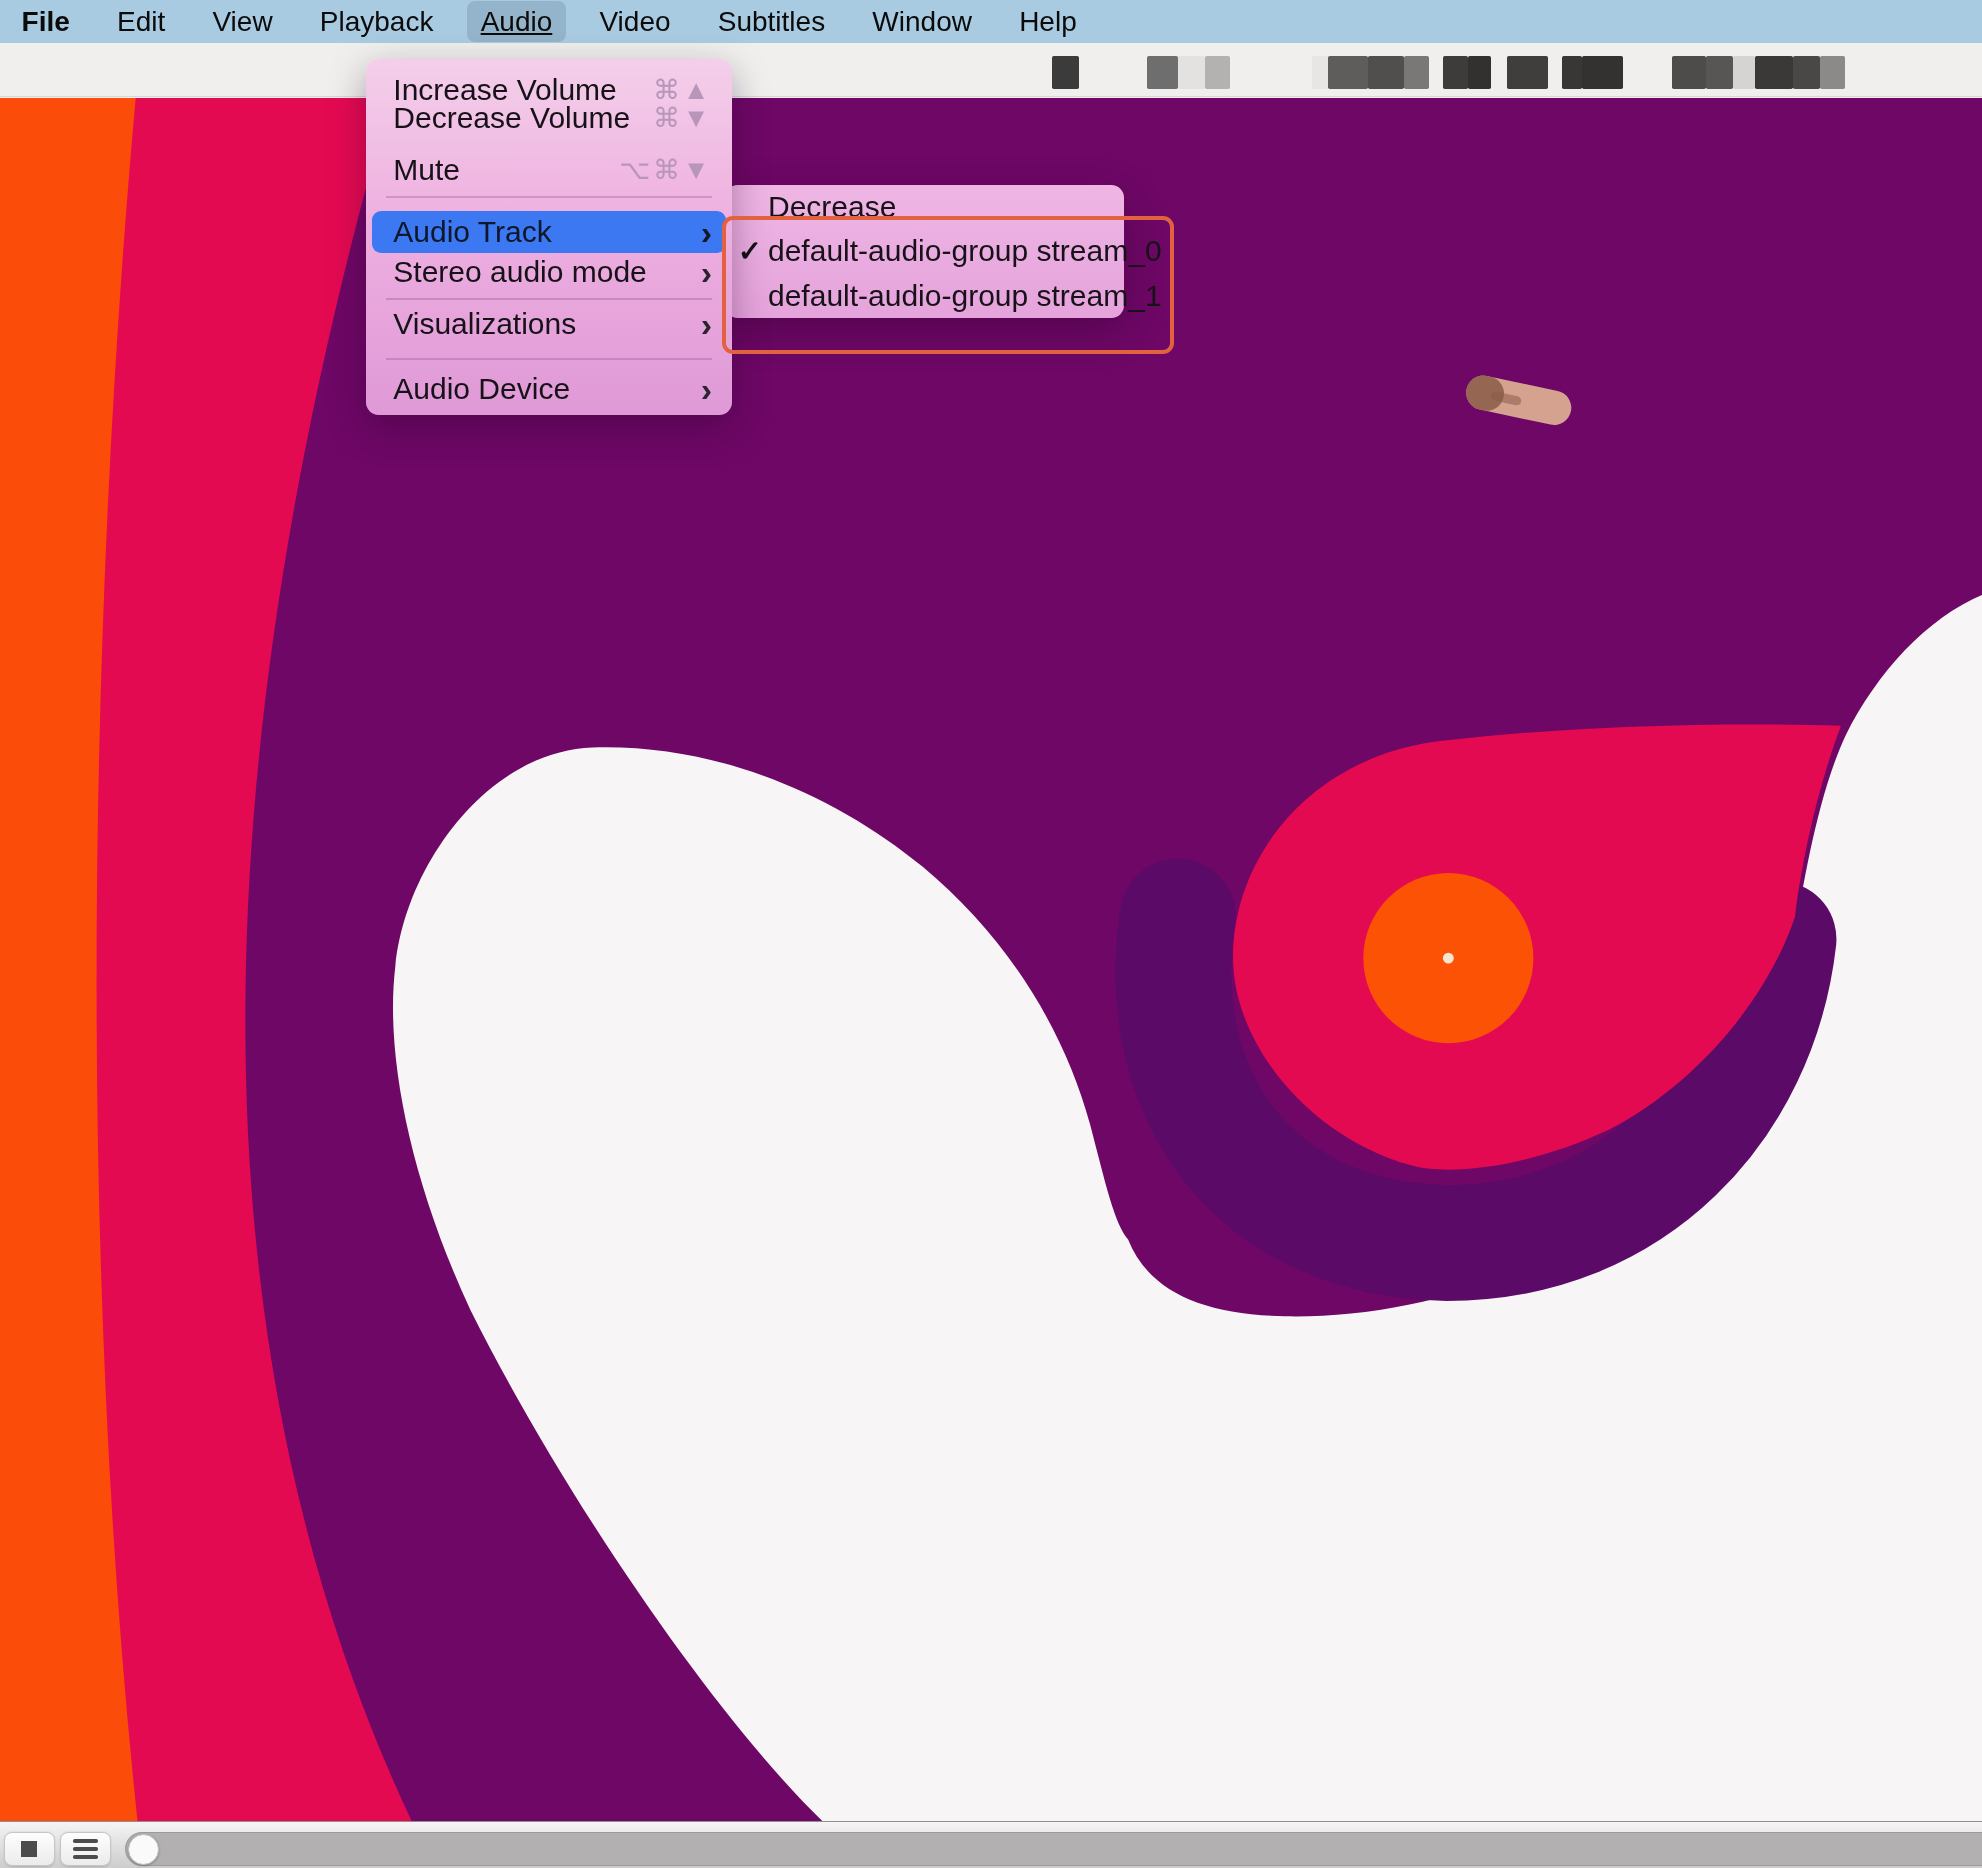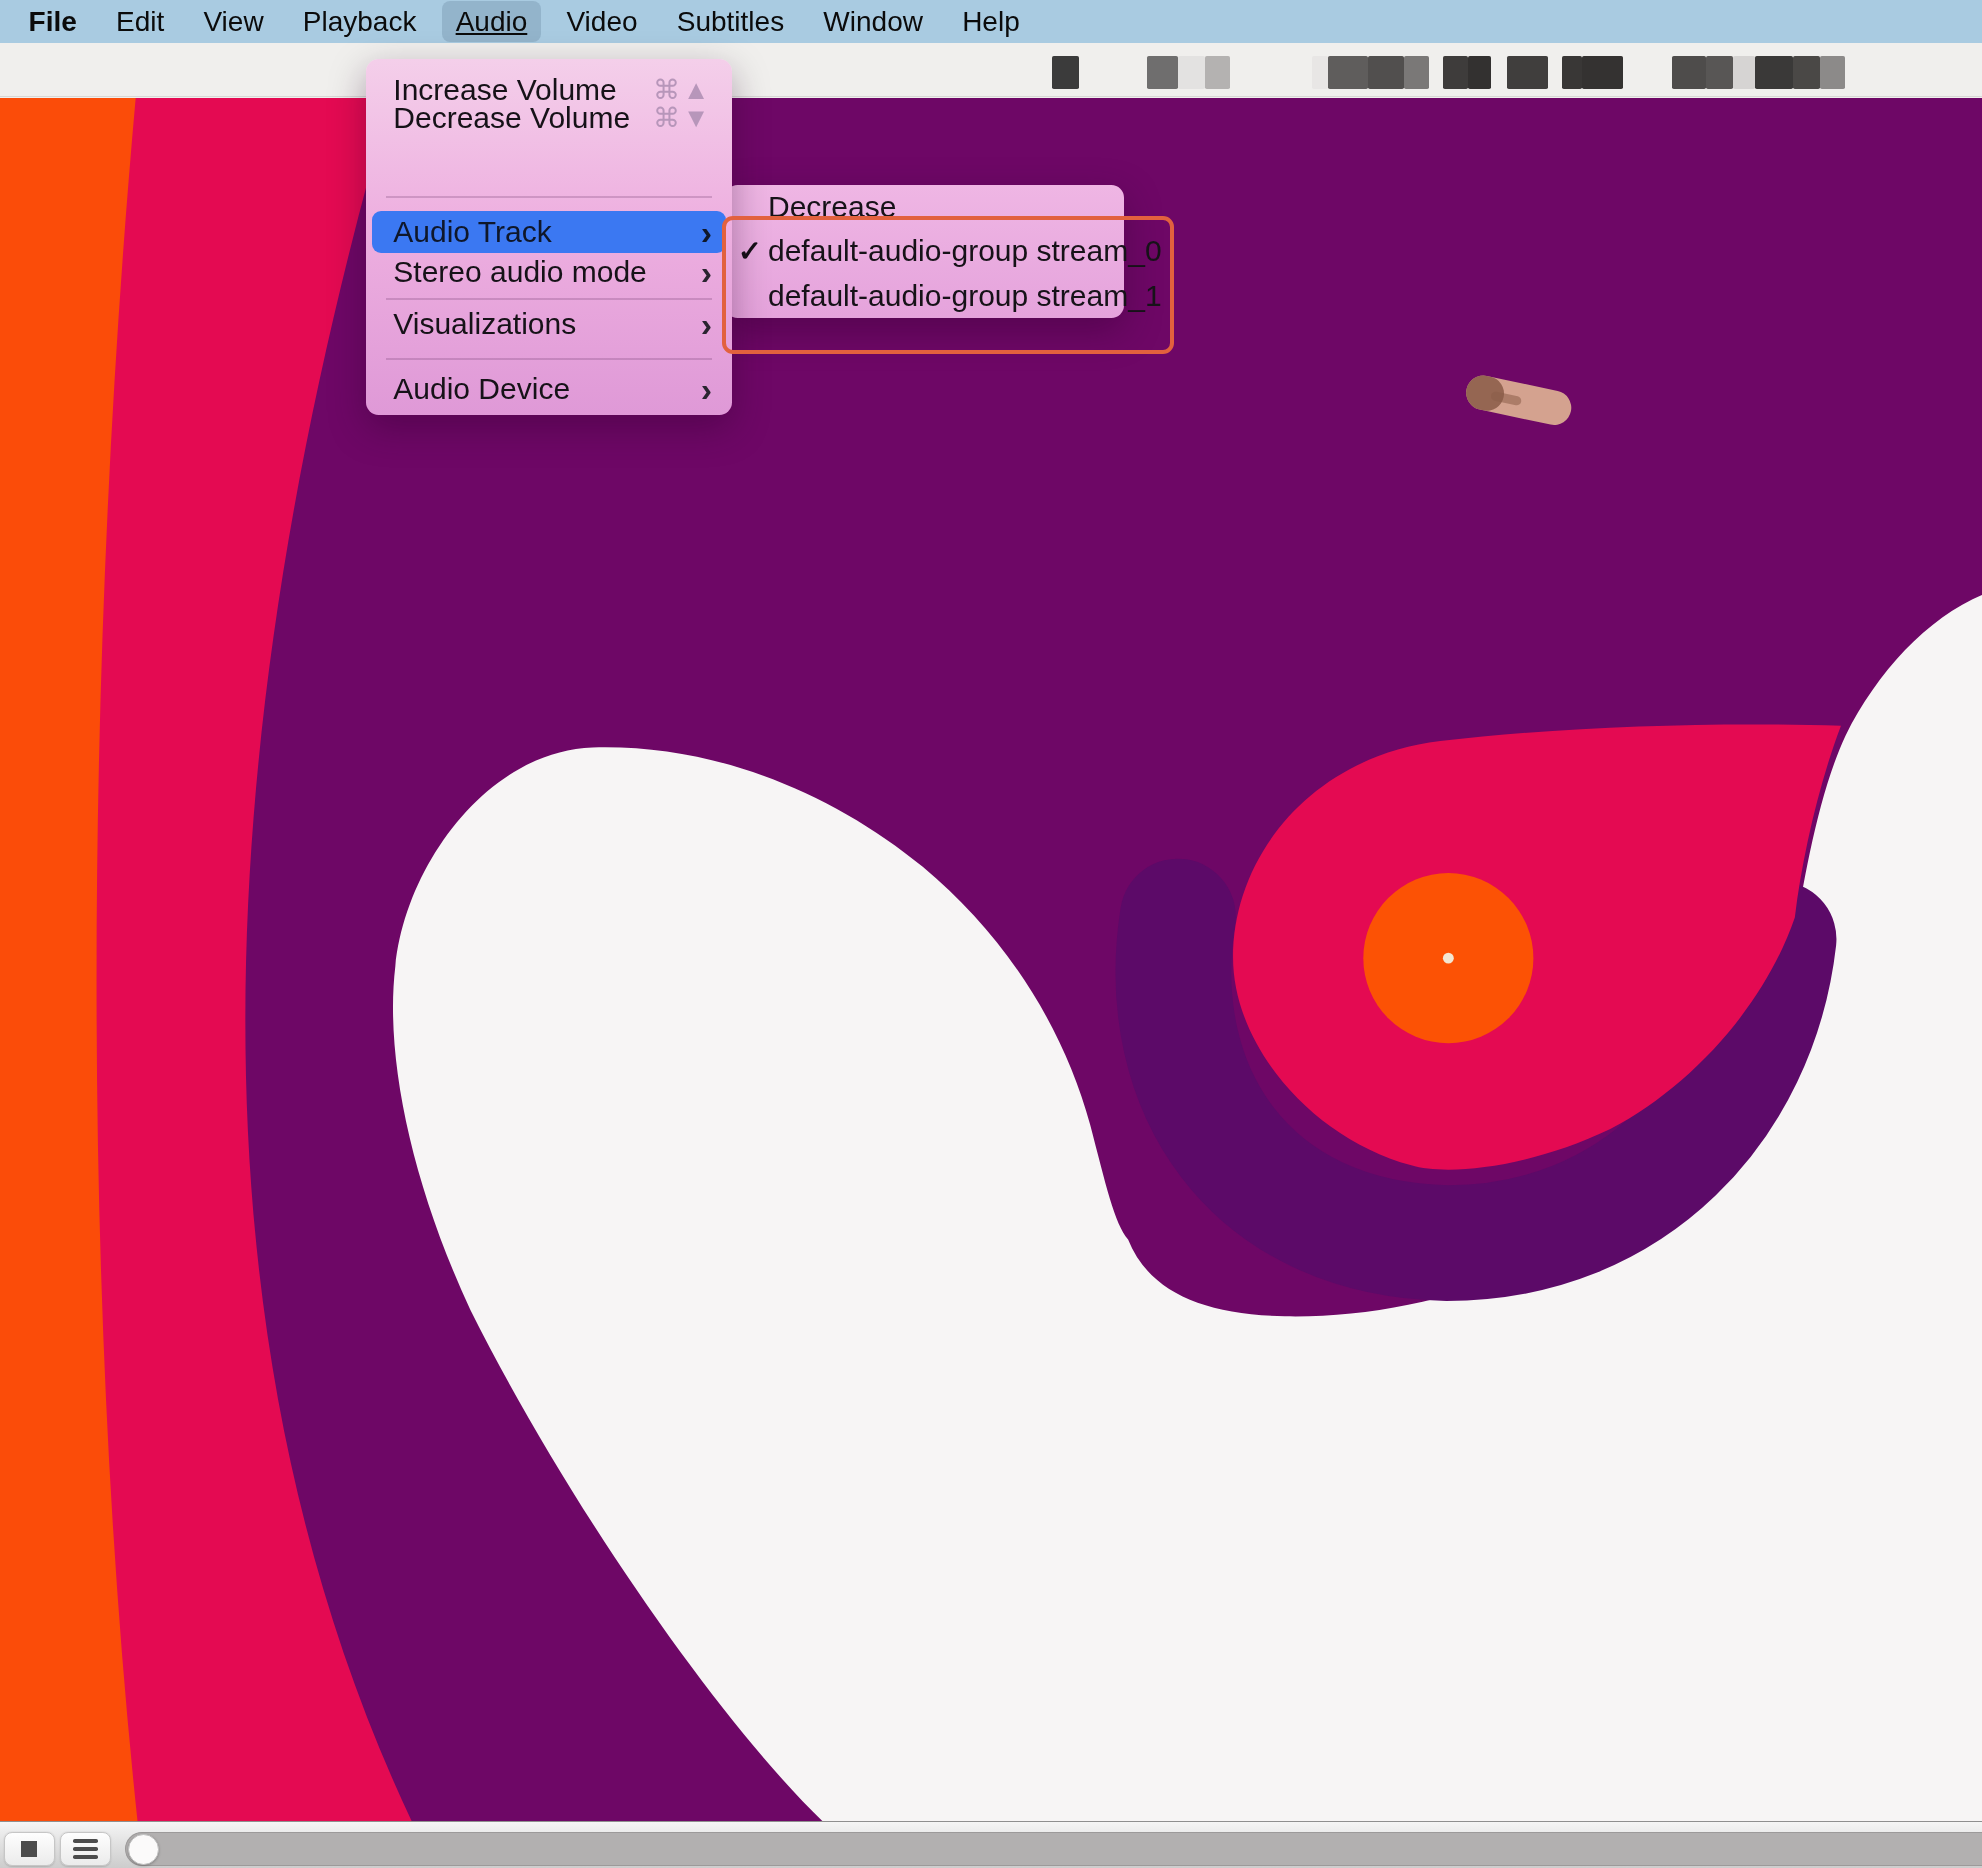--- a/index.html
+++ b/index.html
@@ -3,22 +3,22 @@
 <meta charset="utf-8">
 <style>
   html,body{margin:0;padding:0;}
   body{
     width:1983px;height:1869px;position:relative;overflow:hidden;
     font-family:"Liberation Sans", sans-serif;background:#f0efed;
   }
   
   .menubar{
     position:absolute;left:0;top:0;width:1983px;height:43px;
-    background:#a9cbe1;display:flex;align-items:center;gap:12px;
-    padding-left:15px;box-sizing:border-box;z-index:30;
+    background:#a9cbe1;display:flex;align-items:center;gap:20px;
+    padding-left:8px;box-sizing:border-box;z-index:30;
   }
   .menubar .mitem{
     font-size:28px;color:#0b0b0b;padding:4.5px 13.6px;border-radius:8.1px;white-space:nowrap;
   }
   .menubar .mitem.active{background:#93b4cb;text-decoration:underline;}
   .menubar .mitem:first-child{font-weight:bold;}
   
   .titlestrip{
     position:absolute;left:0;top:43px;width:1983px;height:54px;
     background:#f0efed;z-index:5;border-bottom:0.9px solid #d8d7d5;box-sizing:border-box;
@@ -172,20 +172,24 @@
 
 <div class="menu-panel">
   <div class="mrow" style="top:10px">
     <span class="mlabel">Increase Volume</span>
     <span class="mshort">⌘▲</span>
   </div>
   <div class="mrow" style="top:38px">
     <span class="mlabel">Decrease Volume</span>
     <span class="mshort">⌘▼</span>
   </div>
+  <div class="mrow" style="top:90px">
+    <span class="mlabel">Mute</span>
+    <span class="mshort">⌥⌘▼</span>
+  </div>
   <div class="msep" style="top:137px"></div>
   <div class="mrow highlight" style="top:152px">
     <span class="mlabel">Audio Track</span>
     <span class="mchev">›</span>
   </div>
   <div class="mrow" style="top:192px">
     <span class="mlabel">Stereo audio mode</span>
     <span class="mchev">›</span>
   </div>
   <div class="msep" style="top:239px"></div>

